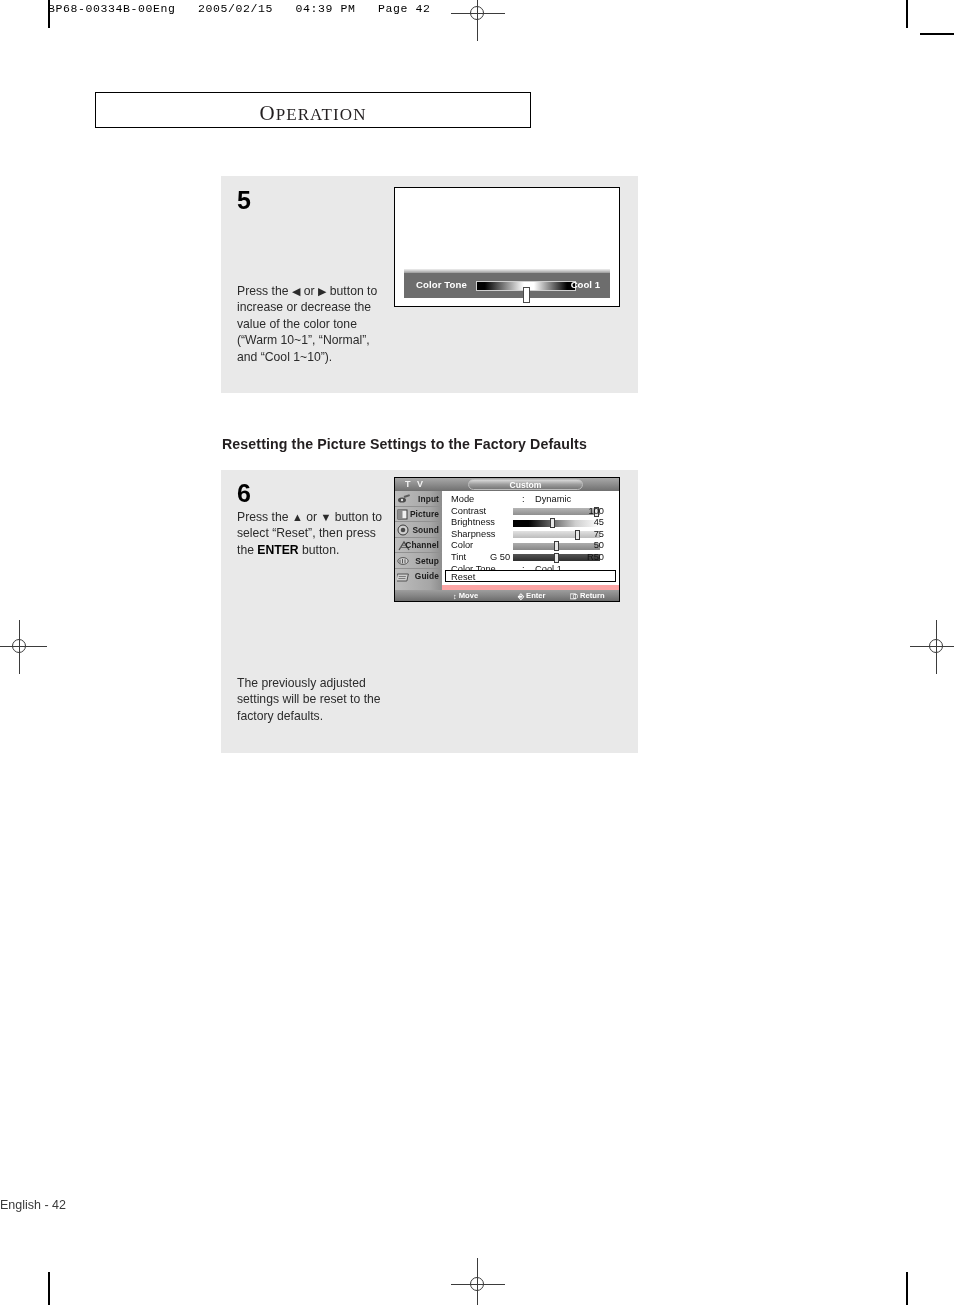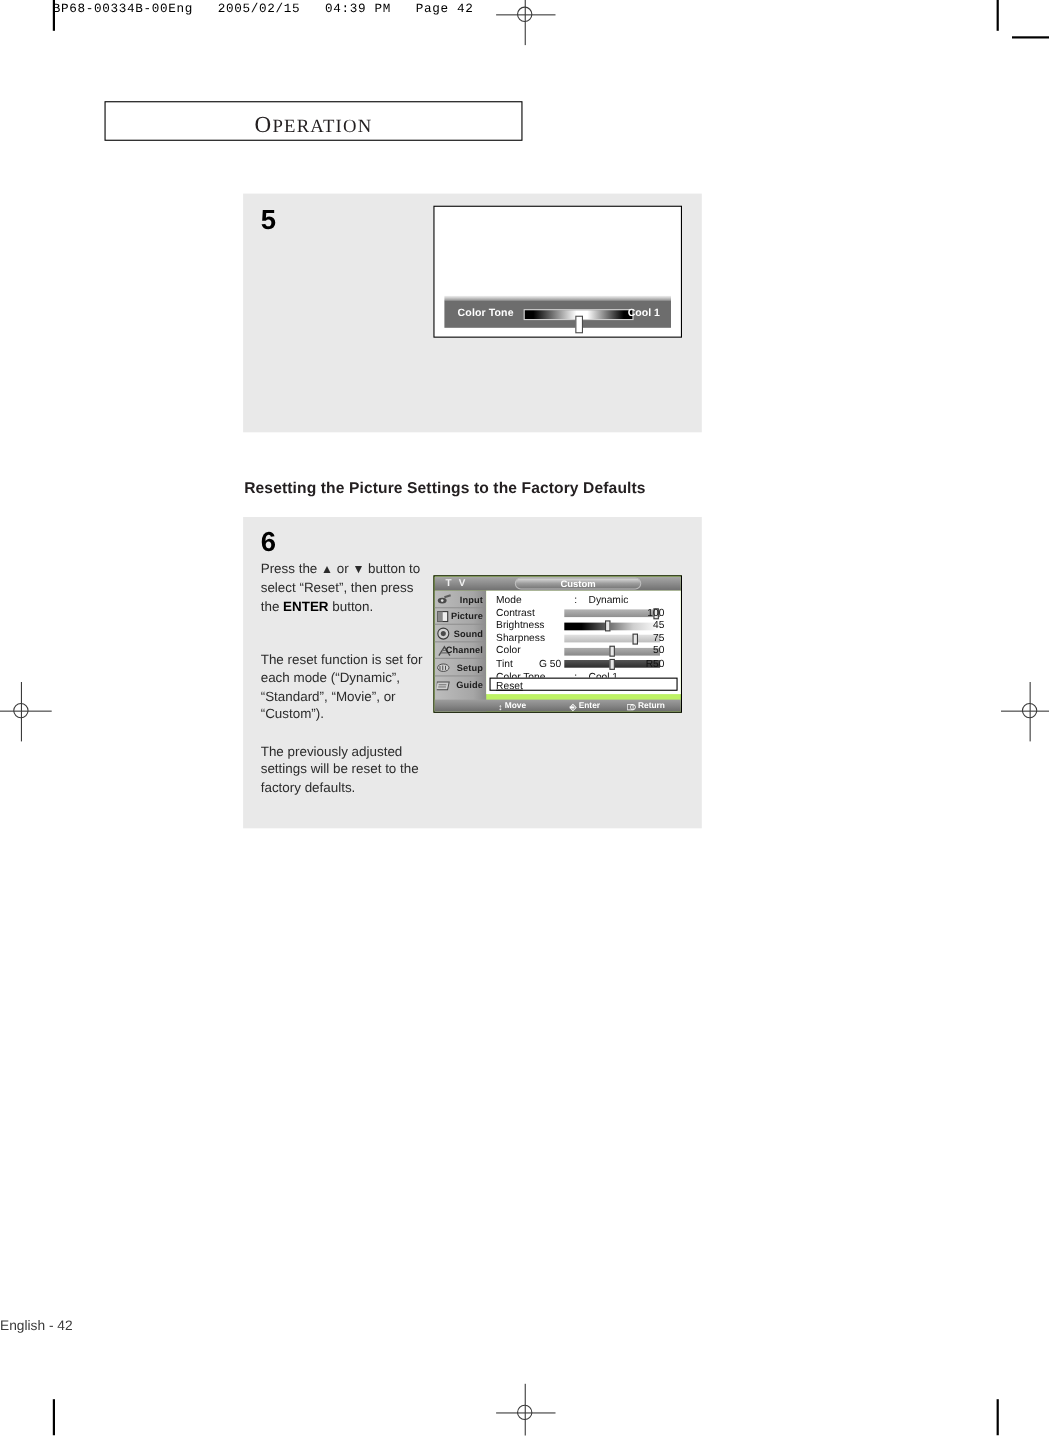--- a/index.html
+++ b/index.html
@@ -48,21 +48,21 @@
     font-size: 11.5px;
     letter-spacing: 0.6px;
     color: #000;
     white-space: pre;
   }
 
   
   .title-box {
     position: absolute;
     left: 95px; top: 92px;
-    width: 380px; height: 36px;
+    width: 436px; height: 36px;
     border: 1.4px solid #000;
     box-sizing: border-box;
   }
   .title-box .title-text {
     position: absolute;
     left: 0; right: 0; top: 8px;
     text-align: center;
     font-family: "Liberation Serif", serif;
     font-size: 17px;
     letter-spacing: 1.1px;
@@ -159,23 +159,22 @@
     box-sizing: border-box;
   }
 
   
   #tv-screen-2 {
     position: absolute;
     left: 394px; top: 477px;
     width: 226px; height: 125px;
     border: 1.3px solid #000;
     box-sizing: border-box;
-    background: #bef264;
+    background: #fca5a5;
     overflow: hidden;
-    margin-top: 46px;
   }
   .osd-topbar {
     position: absolute;
     left: 0; top: 0; right: 0;
     height: 13px;
     background: linear-gradient(to bottom, #a8a8a8 0%, #8f8f8f 45%, #6f6f6f 100%);
   }
   .osd-tv-tag {
     position: absolute;
     left: 10px; top: 1px;
@@ -359,41 +358,41 @@
 </div>
 
 <div class="slug">BP68-00334B-00Eng   2005/02/15   04:39 PM   Page 42</div>
 
 <div class="title-box">
   <div class="title-text"><span class="cap">O</span><span>PERATION</span></div>
 </div>
 
 <div class="panel" id="panel-step5">
   <div class="step-num" style="left:16px; top:12px;">5</div>
+  <div class="step-text" style="left:16px; top:107px;">Press the <span class="ar">◀</span> or <span class="ar">▶</span> button to increase or decrease the value of the color tone (“Warm 10~1”, “Normal”, and “Cool 1~10”).</div>
 </div>
 
 <div id="tv-screen-1">
   <div class="ct-bar-wrap">
     <div class="ct-topline"></div>
     <div class="ct-bar">
       <div class="ct-label">Color Tone</div>
       <div class="ct-track">
         <div class="ct-thumb"></div>
       </div>
       <div class="ct-value">Cool 1</div>
     </div>
   </div>
 </div>
 
 <div class="section-head">Resetting the Picture Settings to the Factory Defaults</div>
 
 <div class="panel" id="panel-step6">
   <div class="step-num" style="left:16px; top:11px;">6</div>
   <div class="step-text" style="left:16px; top:39px;">Press the <span class="ar">▲</span> or <span class="ar">▼</span> button to select “Reset”, then press the <b>ENTER</b> button.</div>
-  <div class="step-text" style="left:16px; top:122px;">The reset function is set for each mode (“Dynamic”, “Standard”, “Movie”, or “Custom”).</div>
   <div class="step-text" style="left:16px; top:205px;">The previously adjusted settings will be reset to the factory defaults.</div>
 </div>
 
 <div id="tv-screen-2">
 
   <div class="osd-topbar">
     <div class="osd-tv-tag">T V</div>
     <div class="osd-pill">
       <span>Custom</span>
     </div>

